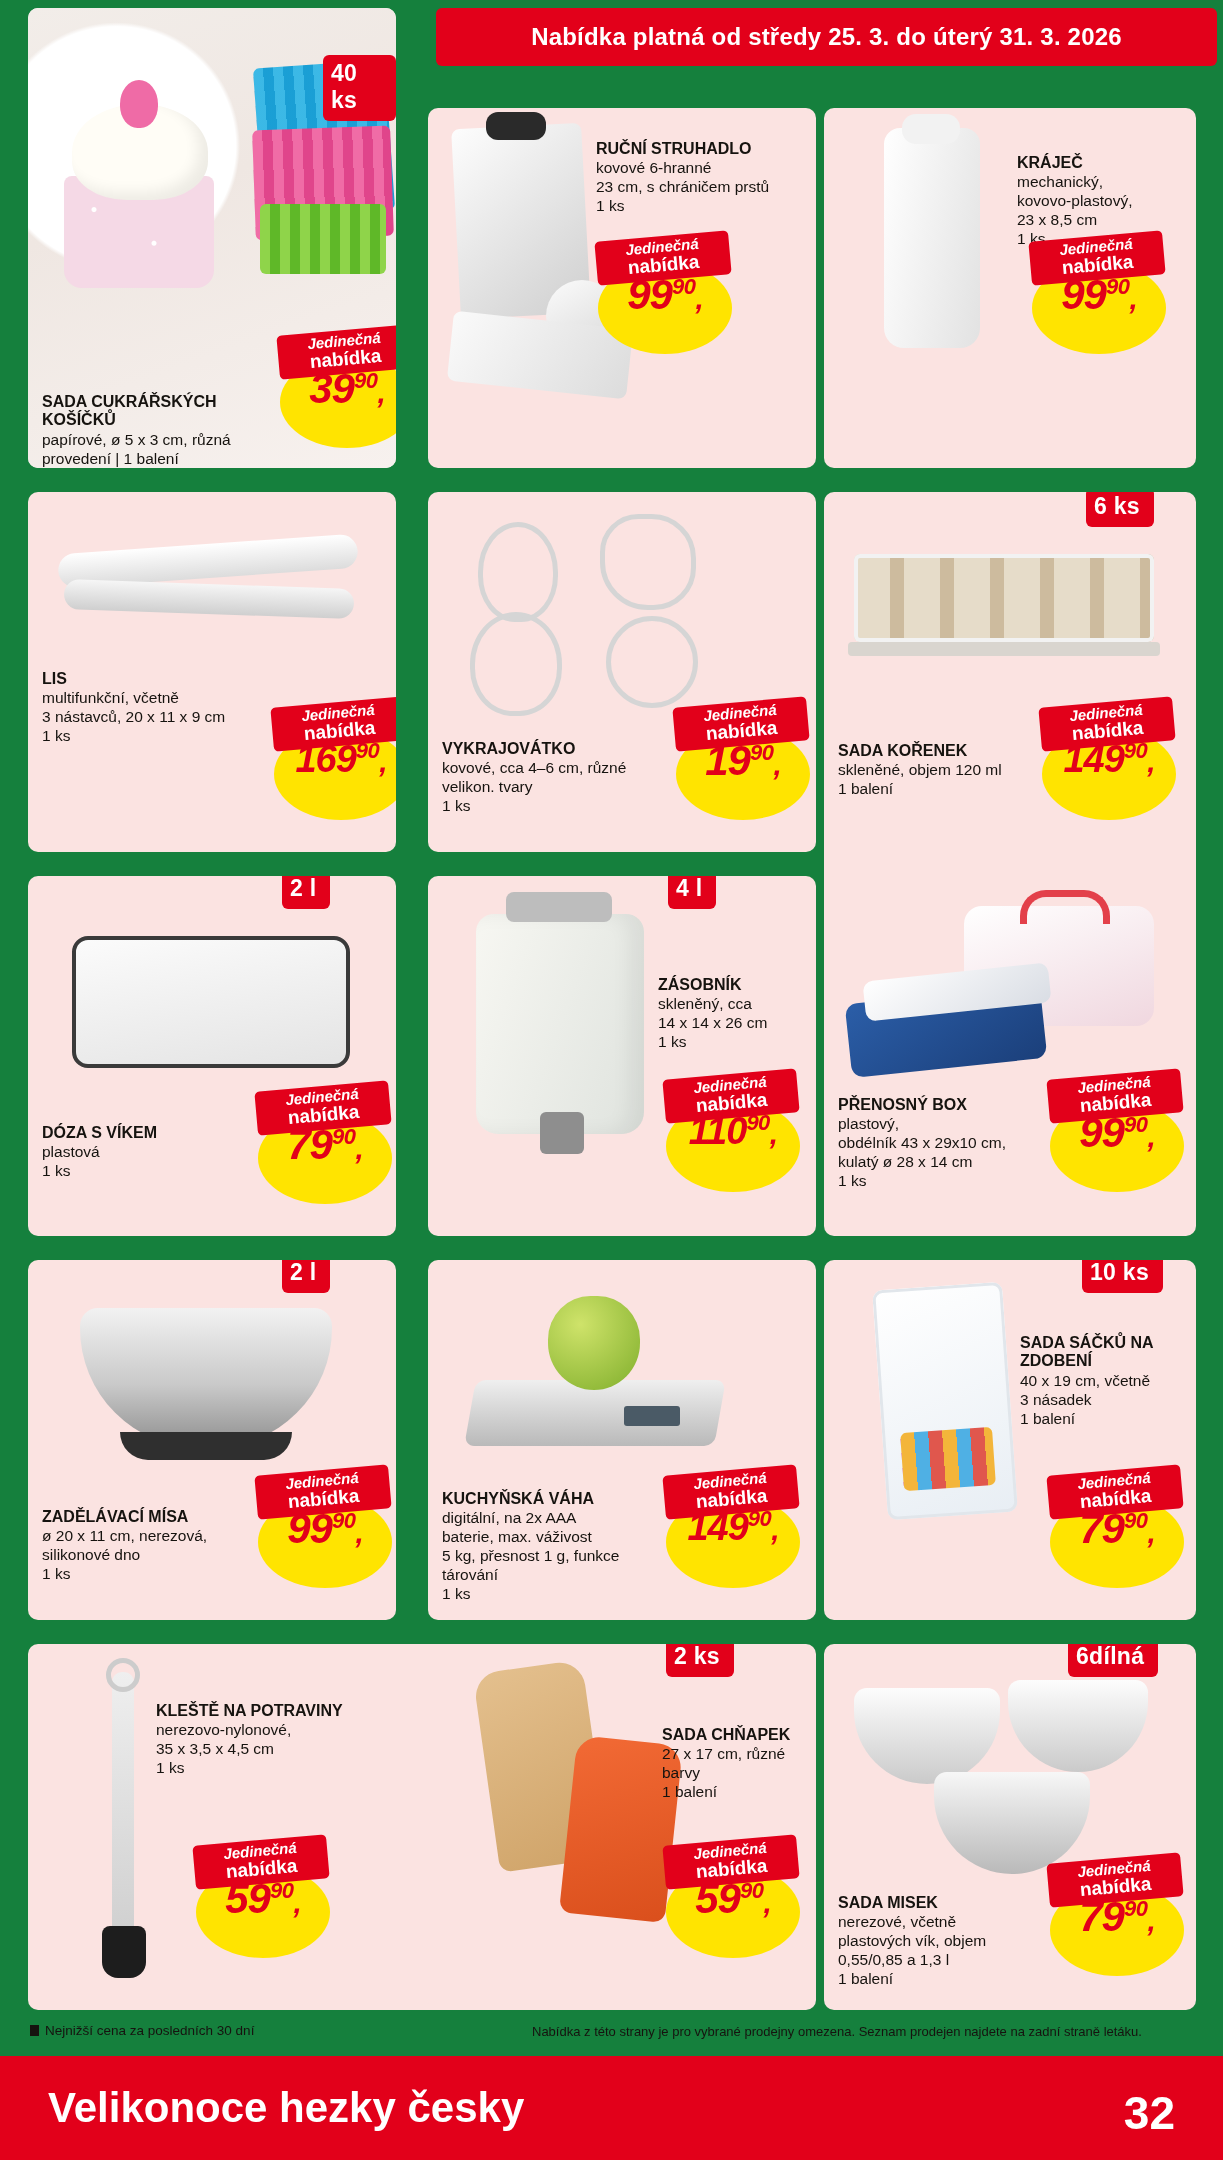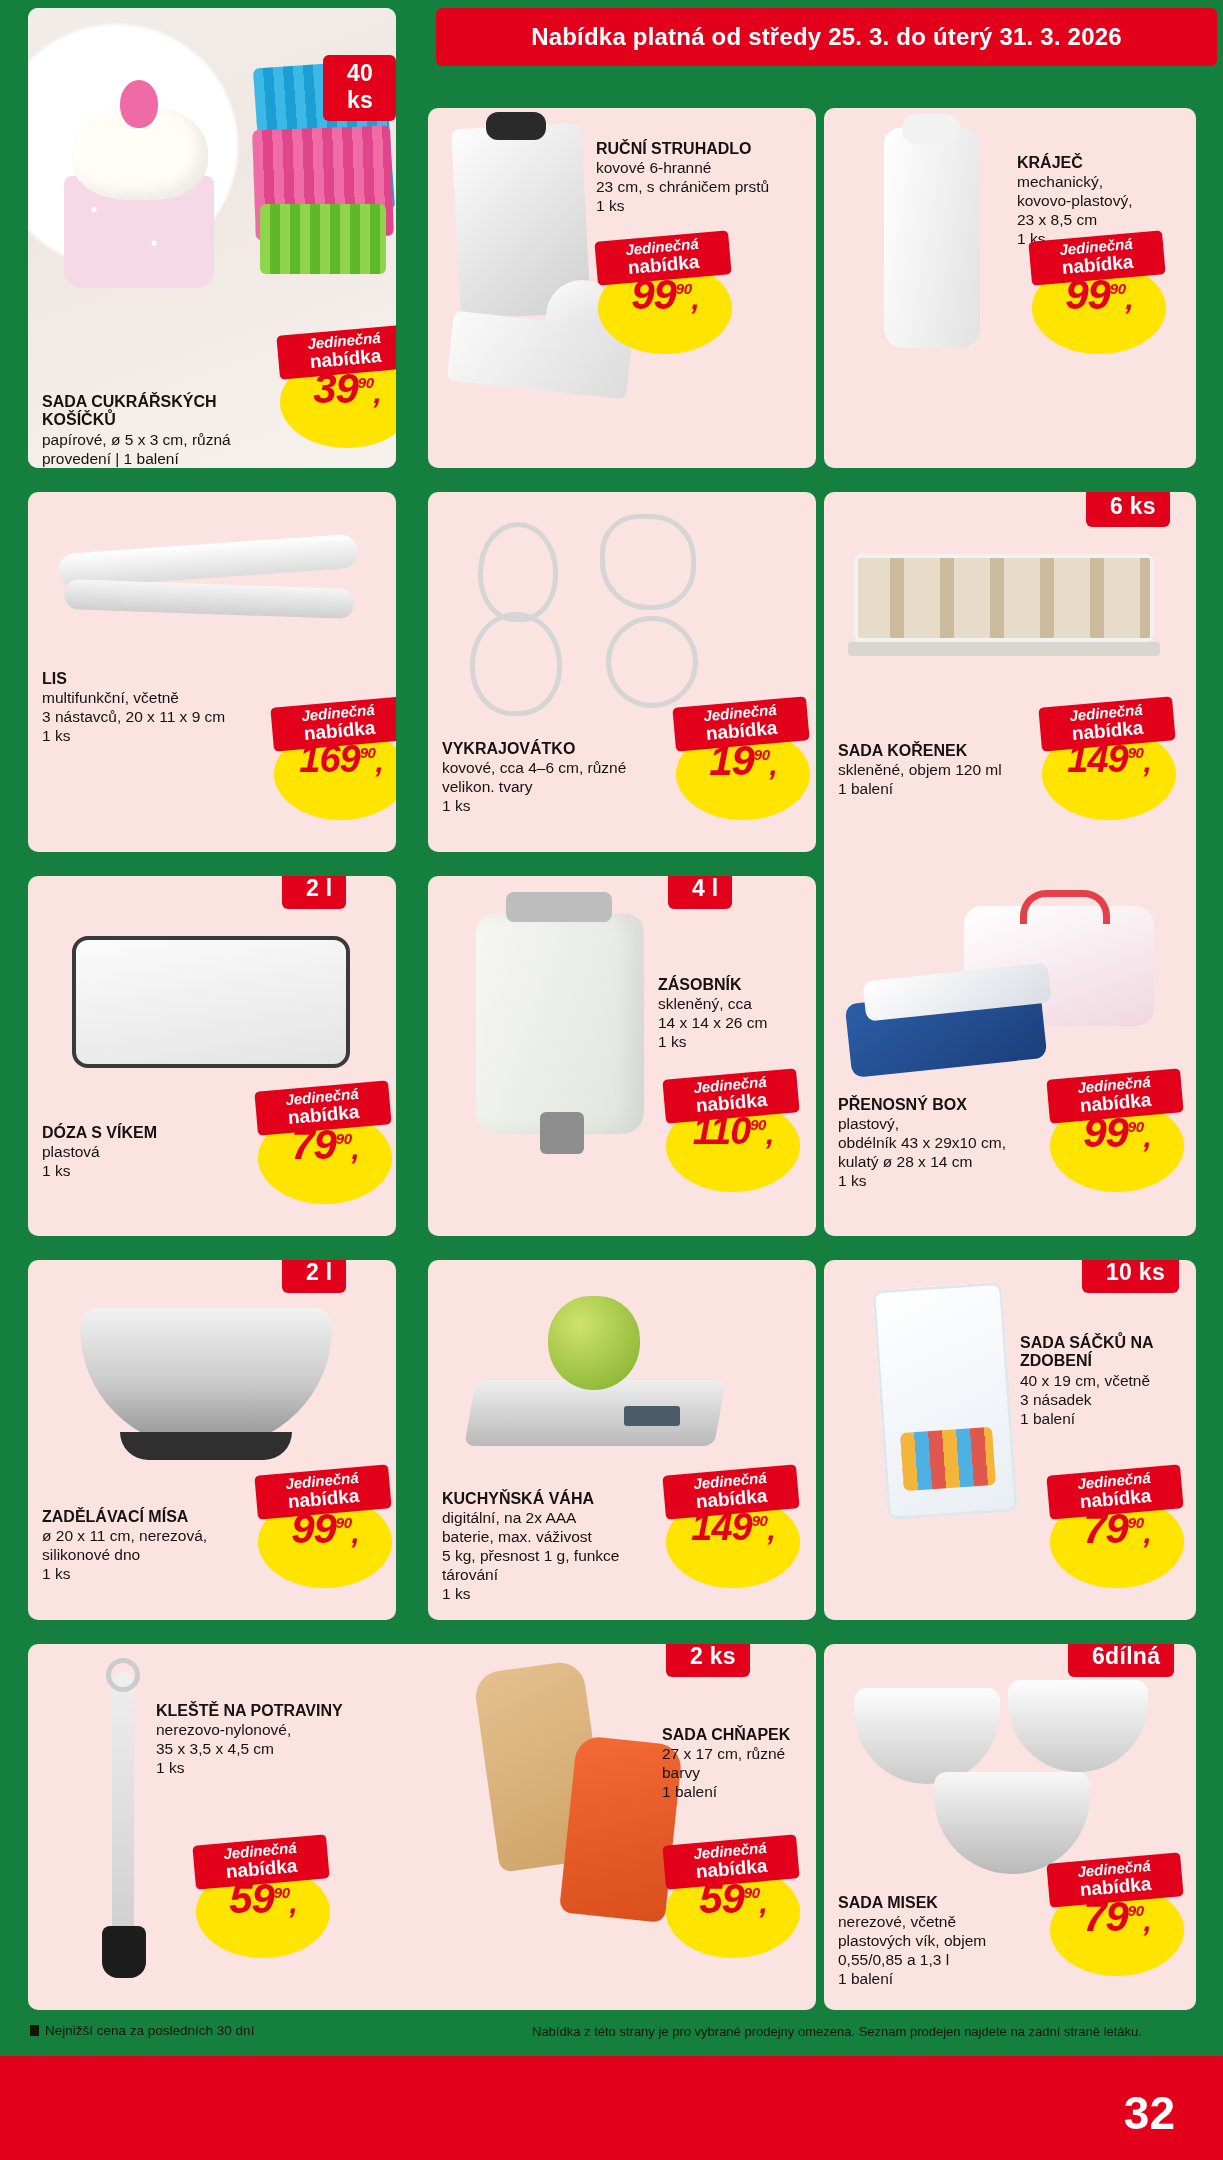--- a/index.html
+++ b/index.html
@@ -76,21 +76,21 @@
     width: 150px;
     text-align: center;
     color: #e2001a;
     font-weight: bold;
     font-style: italic;
     font-size: 42px;
     letter-spacing: -1px;
     line-height: 1;
   }
   .price .cents {
-    font-size: 15px;
+    font-size: 22px;
     vertical-align: super;
     letter-spacing: -0.5px;
   }
   .price .comma {
     font-size: 30px;
   }
   .ribbon {
     position: absolute;
     left: 6px; top: 0px;
     width: 134px;
@@ -106,21 +106,21 @@
   .ribbon .l2 { font-size: 19px; font-weight: bold; display:block; }
 
   
   .qty {
     position: absolute;
     background: #e2001a;
     color: #fff;
     font-weight: bold;
     font-size: 23px;
     border-radius: 6px;
-    padding: 5px 14px 7px 24px;
+    padding: 5px 14px 7px 8px;
     letter-spacing: 0.3px;
   }
 
   
   .footnote-left {
     position: absolute;
     left: 30px; top: 2023px;
     font-size: 13.5px;
     color: #16130f;
     display: flex; align-items: center; gap: 6px;
@@ -584,15 +584,16 @@
     </div>
   </div>
 
   <div class="footnote-left">
     <span class="footnote-mark"></span>
     <span>Nejnižší cena za posledních 30 dní</span>
   </div>
   <div class="footnote-right">Nabídka z této strany je pro vybrané prodejny omezena. Seznam prodejen najdete na zadní straně letáku.</div>
 
   <div class="footer-bar"></div>
+  <div class="footer-title">Velikonoce hezky česky</div>
   <div class="footer-page">32</div>
 
 </div>
 
 </body></html>

